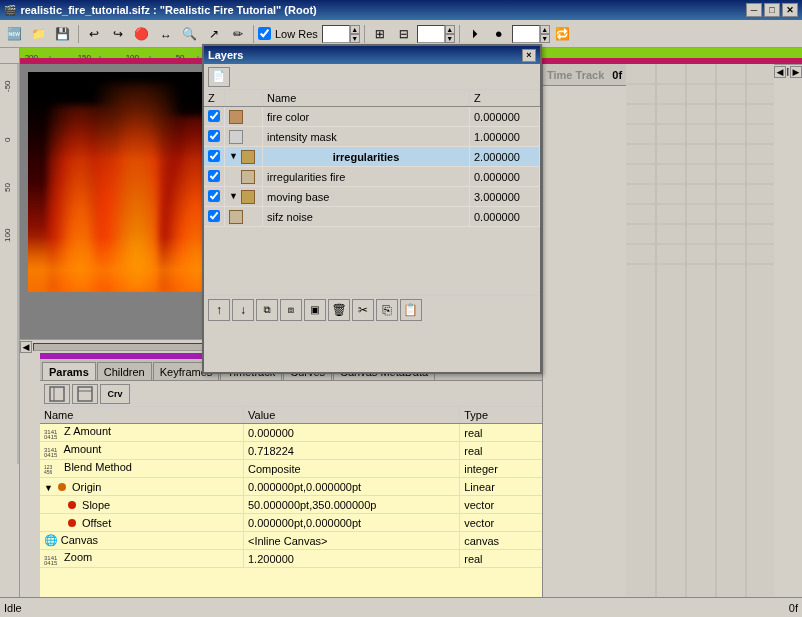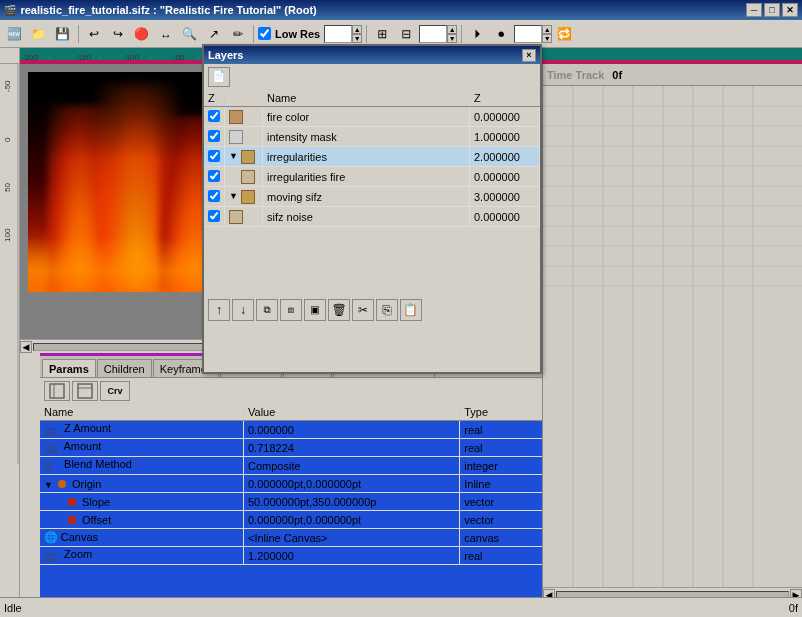--- a/index.html
+++ b/index.html
@@ -46,41 +46,41 @@
       gap: 2px;
     }
     .toolbar-btn {
       width: 22px; height: 22px;
       background: #d4d0c8;
       border: 1px solid transparent;
       display: flex; align-items: center; justify-content: center;
       cursor: pointer; font-size: 12px;
     }
     .toolbar-separator { width: 1px; height: 18px; background: #999; margin: 0 2px; }
-    .toolbar-label { font-size: 11px; padding: 0 2px; font-weight: bold; }
+    .toolbar-label { font-size: 11px; padding: 0 2px; }
     .toolbar-checkbox { width: 13px; height: 13px; }
     .toolbar-spinbox {
       display: flex; align-items: center;
     }
     .spin-input { width: 28px; height: 18px; border: 1px inset #999; background: white; font-size: 11px; text-align: center; }
     .spin-arrows { display: flex; flex-direction: column; }
     .spin-arrow { width: 10px; height: 9px; background: #d4d0c8; border: 1px solid #888; font-size: 7px; display: flex; align-items: center; justify-content: center; cursor: pointer; line-height: 1; }
 
     
     .ruler-container {
       display: flex;
       height: 16px;
       background: #c8c8c8;
     }
     .ruler-corner { width: 20px; height: 16px; background: #d4d0c8; border-right: 1px solid #999; border-bottom: 1px solid #999; }
     .ruler-h {
       flex: 1;
       height: 16px;
-      background: #0f766e;
-      border-bottom: 4px solid #be185d;
+      background: #84cc16;
+      border-bottom: 6px solid #be185d;
       position: relative;
       overflow: hidden;
     }
 
     
     .ruler-v {
       width: 20px;
       background: #d4d0c8;
       border-right: 1px solid #999;
       font-size: 8px;
@@ -109,22 +109,22 @@
       overflow: hidden;
     }
 
     
     .params-panel {
       position: absolute;
       bottom: 0;
       left: 20px;
       right: 0;
       height: 260px;
-      background: #1d4ed8;
-      border-top: 3px solid #a21caf;
+      background: #fef9c3;
+      border-top: 6px solid #a21caf;
     }
 
     .params-tabs {
       display: flex;
       background: #c0bdb5;
       border-bottom: 1px solid #888;
       padding: 2px 2px 0 2px;
       gap: 1px;
       height: 22px;
       align-items: flex-end;
@@ -540,21 +540,21 @@
                 <td>Composite</td>
                 <td>integer</td>
               </tr>
               <tr>
                 <td>
                   <span class="expand-arrow">▼</span>
                   <span class="dot-orange"></span>
                   <span>Origin</span>
                 </td>
                 <td>0.000000pt,0.000000pt</td>
-                <td>Inline</td>
+                <td>Linear</td>
               </tr>
               <tr>
                 <td class="indent-2">
                   <span class="dot-red"></span>
                   <span>Slope</span>
                 </td>
                 <td>50.000000pt,350.000000p</td>
                 <td>vector</td>
               </tr>
               <tr>
@@ -588,21 +588,21 @@
           </table>
         </div>
 
         <div style="height:14px;background:#d4d0c8;border-top:1px solid #999;display:flex;align-items:center;">
           <div style="width:12px;height:12px;background:#d4d0c8;border:1px solid #888;display:flex;align-items:center;justify-content:center;font-size:9px;">◀</div>
 
         </div>
       </div>
     </div>
 
-    <div style="display:flex; flex-direction:column; width:260px; background:#d4d0c8; border-left:1px solid #888;">
+    <div style="display:flex; flex-direction:row; width:260px; background:#d4d0c8; border-left:1px solid #888;">
 
       <div style="height:22px; background:#c8c4bc; border-bottom:1px solid #888; padding:2px 4px; font-size:11px; font-weight:bold; display:flex; align-items:center;">
         <span style="color:#888;">Time Track</span>
         <span style="margin-left:8px; font-size:11px;">0f</span>
       </div>
 
       <div style="flex:1; background:#d0ccC4; position:relative; overflow:hidden;">
         <svg width="100%" height="100%" style="position:absolute;top:0;left:0;" preserveAspectRatio="none">
 
           <line x1="30" y1="0" x2="30" y2="100%" stroke="#b8b4ac" stroke-width="1"></line>
@@ -668,36 +668,36 @@
           <td><div class="layer-icon" style="background:#d0d0d0;border-color:#888;"></div></td>
           <td>intensity mask</td>
           <td>1.000000</td>
         </tr>
         <tr class="selected">
           <td class="cb-cell"><input type="checkbox" checked="" style="width: 12px; height: 12px;"></td>
           <td>
             <span style="font-size:9px;cursor:pointer;">▼</span>
             <div class="layer-icon layer-icon-group" style="display:inline-block;"></div>
           </td>
-          <td style="font-weight:normal;">irregularities</td>
+          <td style="font-weight:bold;text-align:center;">irregularities</td>
           <td>2.000000</td>
         </tr>
         <tr>
           <td class="cb-cell"><input type="checkbox" checked="" style="width: 12px; height: 12px;"></td>
           <td style="padding-left:16px;"><div class="layer-icon" style="background:#c8b898;"></div></td>
           <td>irregularities fire</td>
           <td>0.000000</td>
         </tr>
         <tr>
           <td class="cb-cell"><input type="checkbox" checked="" style="width: 12px; height: 12px;"></td>
           <td>
             <span style="font-size:9px;cursor:pointer;">▼</span>
             <div class="layer-icon layer-icon-group" style="display:inline-block;"></div>
           </td>
-          <td>moving sifz</td>
+          <td>moving base</td>
           <td>3.000000</td>
         </tr>
         <tr>
           <td class="cb-cell"><input type="checkbox" checked="" style="width: 12px; height: 12px;"></td>
           <td><div class="layer-icon" style="background:#c8b898;"></div></td>
           <td>sifz noise</td>
           <td>0.000000</td>
         </tr>
       </tbody>
     </table>

